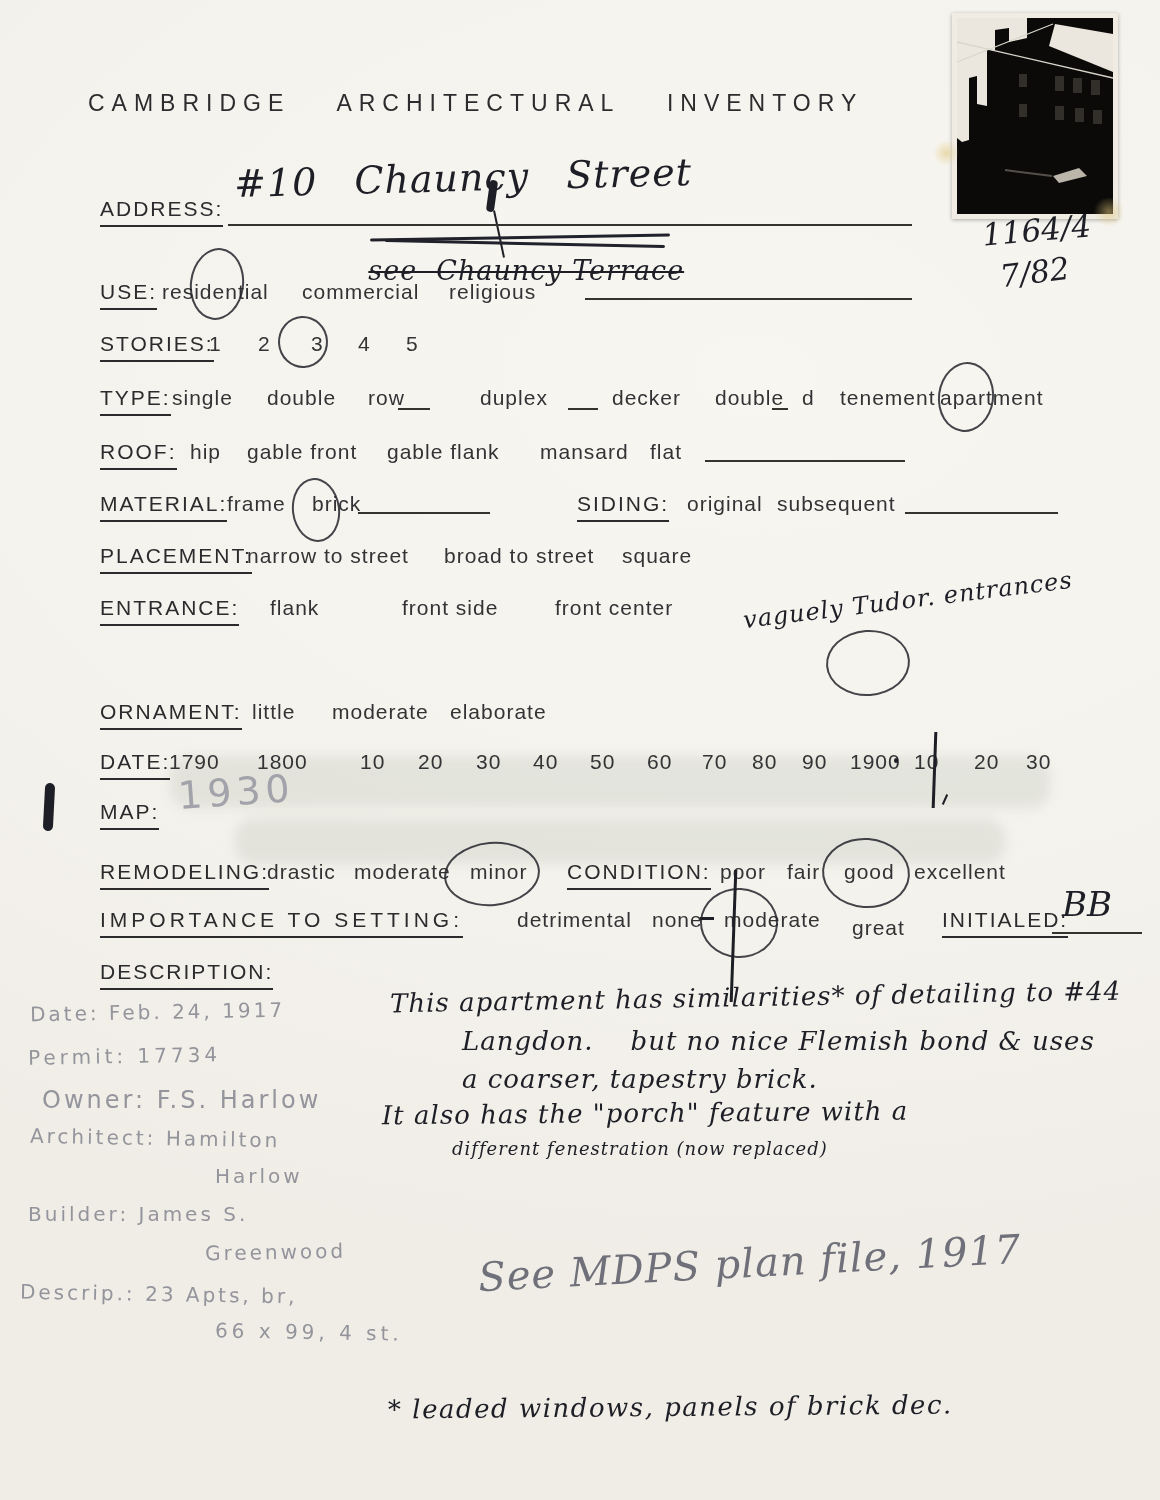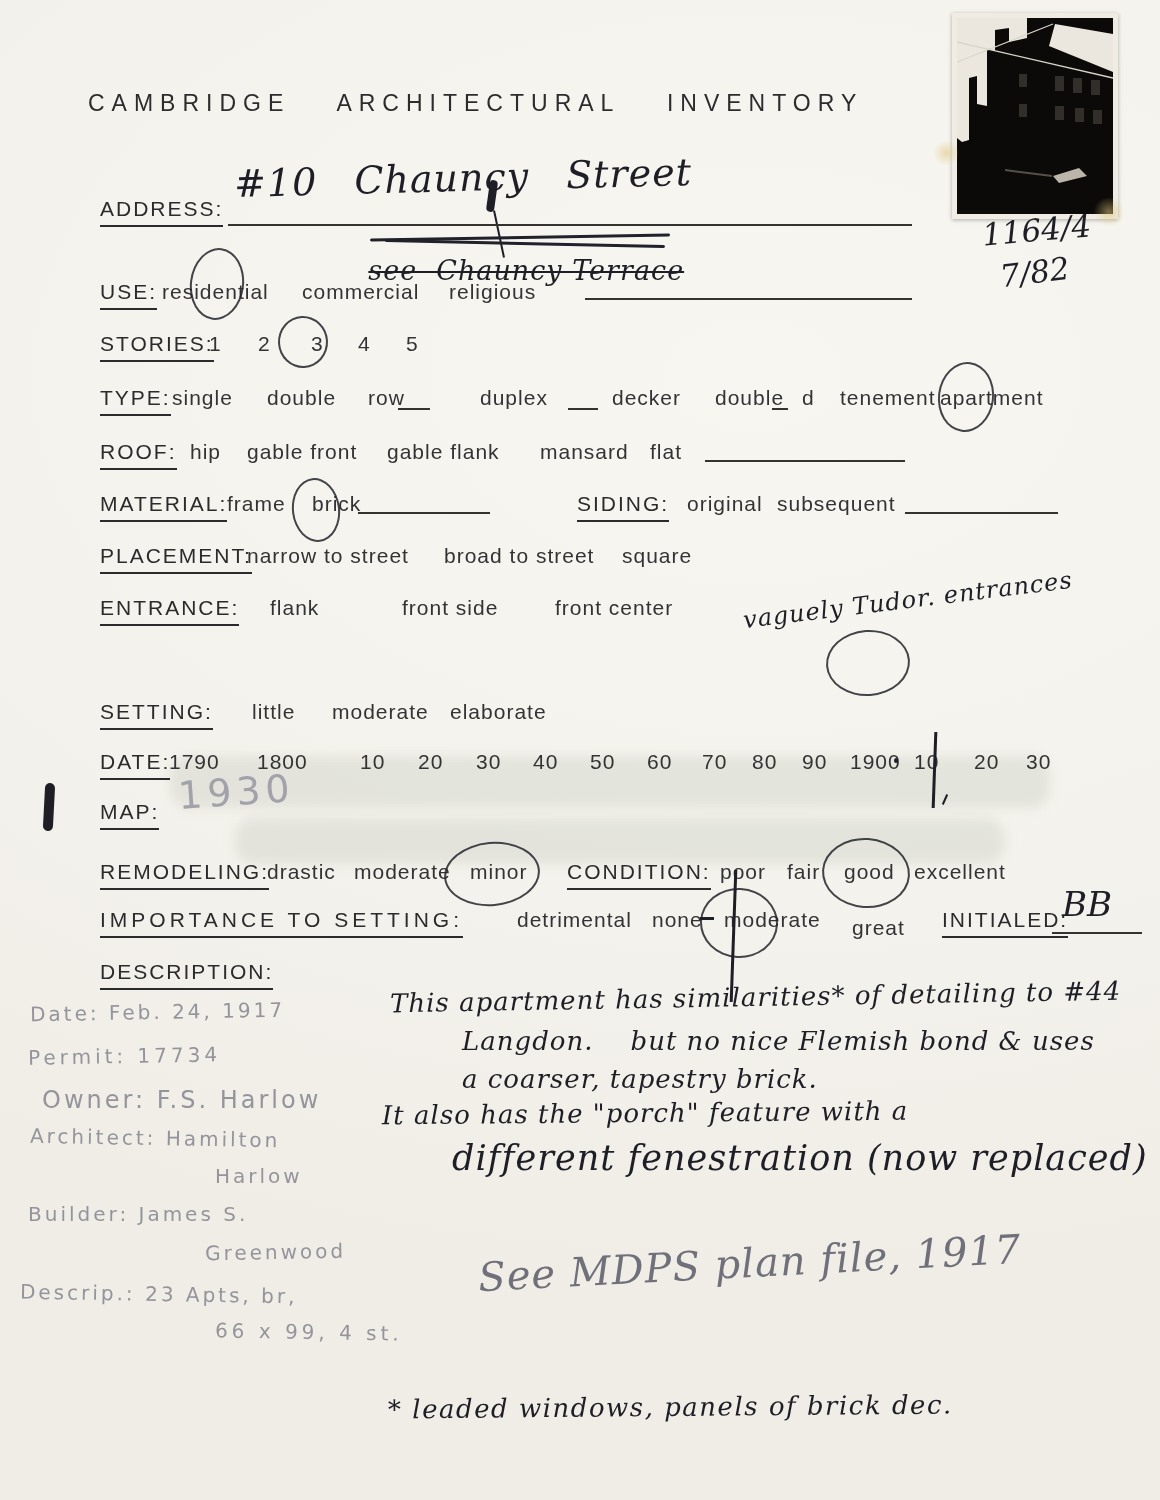--- a/index.html
+++ b/index.html
@@ -159,21 +159,21 @@
     <span class="opt" style="left:390px;">front side</span>
     <span class="opt" style="left:543px;">front center</span>
   </div>
   <div class="hand pen" style="left:742px;top:586px;font-size:24px;letter-spacing:1px;transform:rotate(-7deg);">vaguely Tudor. entrances</div>
 
   
   <div class="circ" style="left:826px;top:630px;width:80px;height:62px;transform:rotate(-4deg);"></div>
 
   
   <div class="row" style="top:700px;">
-    <span class="lbl" style="left:88px;">SETTING:</span>
+    <span class="lbl" style="left:88px;">ORNAMENT:</span>
     <span class="opt" style="left:240px;">little</span>
     <span class="opt" style="left:320px;">moderate</span>
     <span class="opt" style="left:438px;">elaborate</span>
   </div>
 
   
   <div class="row" style="top:750px;">
     <span class="lbl" style="left:88px;">DATE:</span>
     <span class="opt" style="left:157px;">1790</span>
     <span class="opt" style="left:245px;">1800</span>
@@ -238,21 +238,21 @@
   
   <div class="row" style="top:960px;">
     <span class="lbl" style="left:88px;">DESCRIPTION:</span>
   </div>
 
   
   <div class="hand pen" style="left:390px;top:982px;font-size:26px;letter-spacing:1px;transform:rotate(-1deg);">This apartment has similarities* of detailing to #44</div>
   <div class="hand pen" style="left:462px;top:1064px;font-size:26px;letter-spacing:1px;">a coarser, tapestry brick.</div>
   <div class="hand pen" style="left:462px;top:1026px;font-size:26px;letter-spacing:1px;">Langdon.    but no nice Flemish bond &amp; uses</div>
   <div class="hand pen" style="left:382px;top:1098px;font-size:26px;letter-spacing:1px;transform:rotate(-0.5deg);">It also has the "porch" feature with a</div>
-  <div class="hand pen" style="left:452px;top:1138px;font-size:35px;letter-spacing:1px;">different fenestration (now replaced)</div>
+  <div class="hand pen" style="left:452px;top:1138px;font-size:18px;letter-spacing:1px;">different fenestration (now replaced)</div>
 
   
   <div class="hand pencil" style="left:30px;top:1000px;font-size:20px;letter-spacing:3px;transform:rotate(-1deg);">Date: Feb. 24, 1917</div>
   <div class="hand pencil" style="left:28px;top:1044px;font-size:20px;letter-spacing:4px;transform:rotate(-1deg);">Permit: 17734</div>
   <div class="hand pencil" style="left:42px;top:1086px;font-size:24px;letter-spacing:3px;">Owner: F.S. Harlow</div>
   <div class="hand pencil" style="left:30px;top:1126px;font-size:20px;letter-spacing:3px;transform:rotate(1deg);">Architect: Hamilton</div>
   <div class="hand pencil" style="left:215px;top:1164px;font-size:20px;letter-spacing:3px;">Harlow</div>
   <div class="hand pencil" style="left:28px;top:1202px;font-size:20px;letter-spacing:3px;">Builder: James S.</div>
   <div class="hand pencil" style="left:205px;top:1240px;font-size:20px;letter-spacing:3px;transform:rotate(-1deg);">Greenwood</div>
   <div class="hand pencil" style="left:20px;top:1282px;font-size:20px;letter-spacing:3px;transform:rotate(1deg);">Descrip.: 23 Apts, br,</div>

